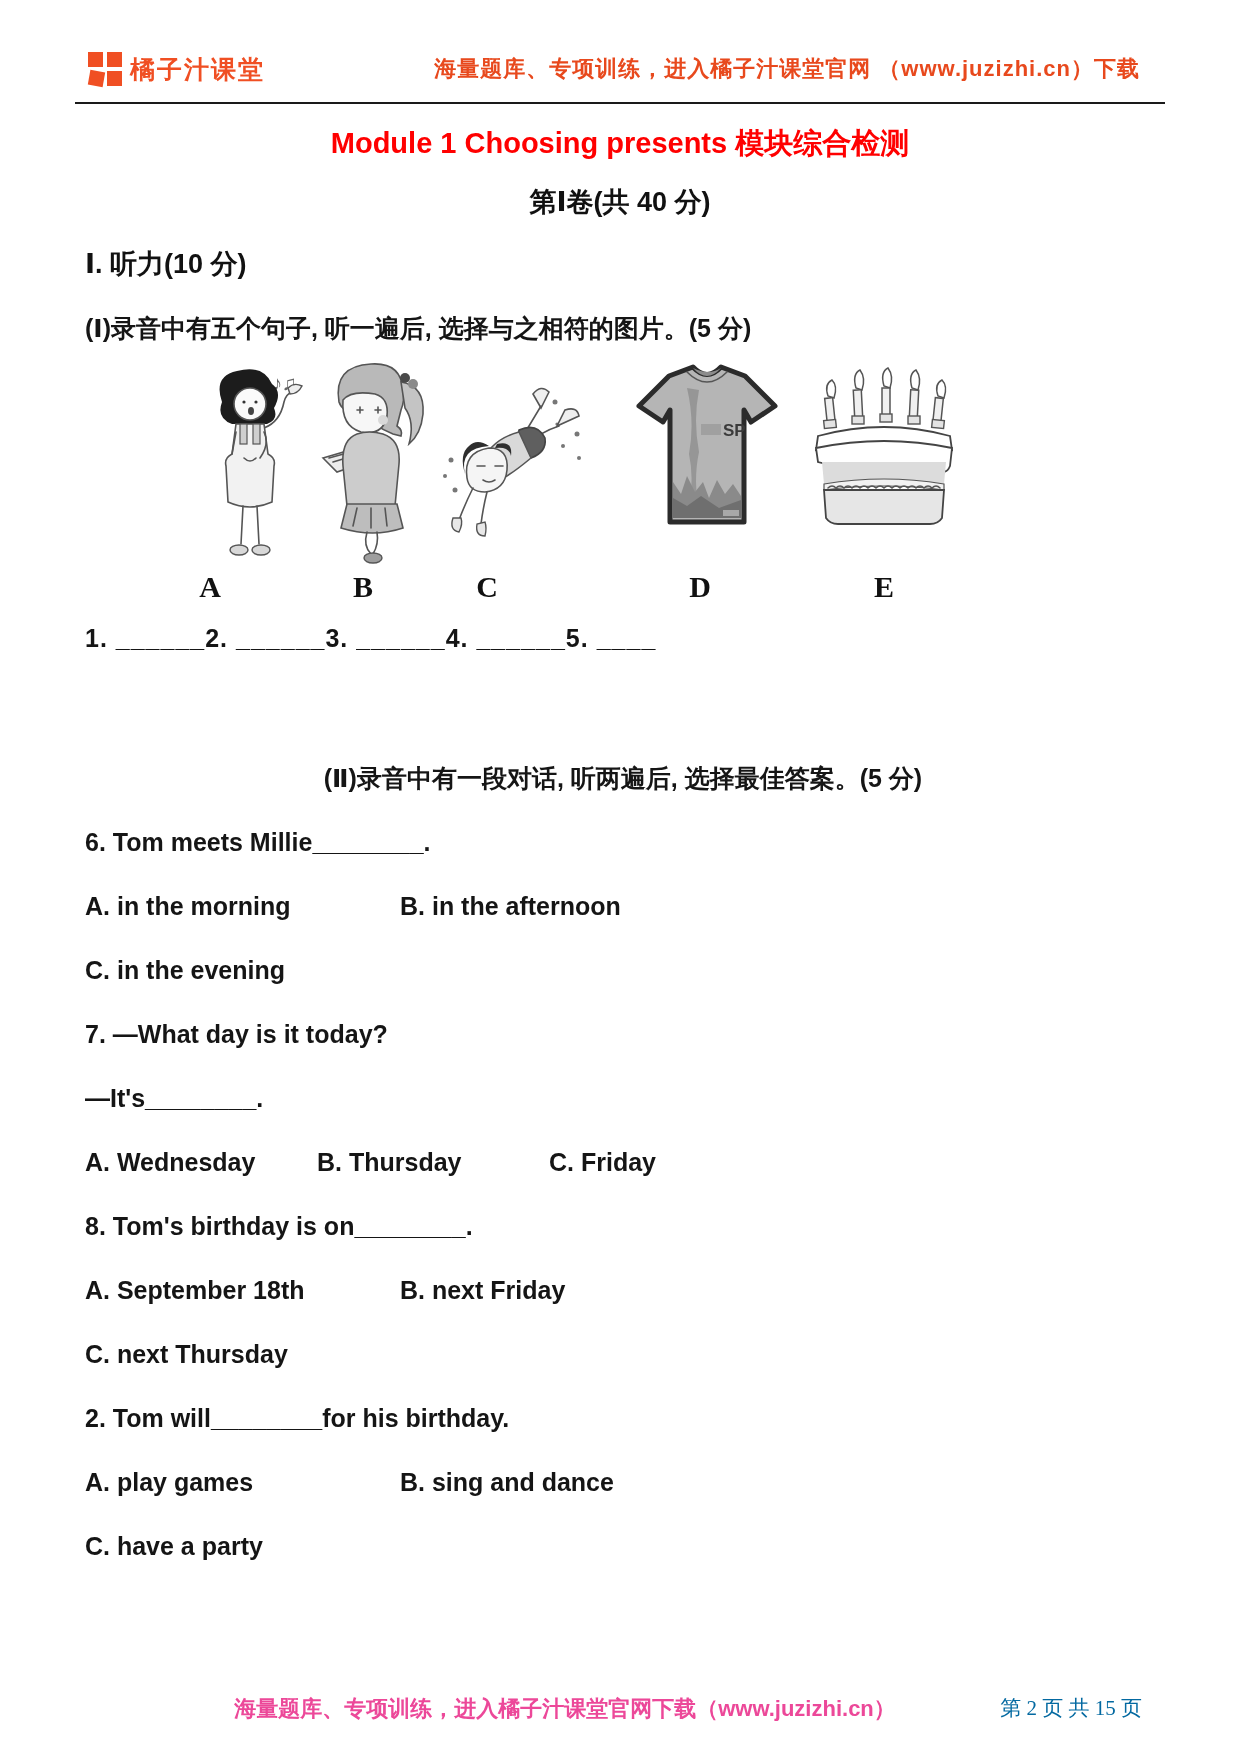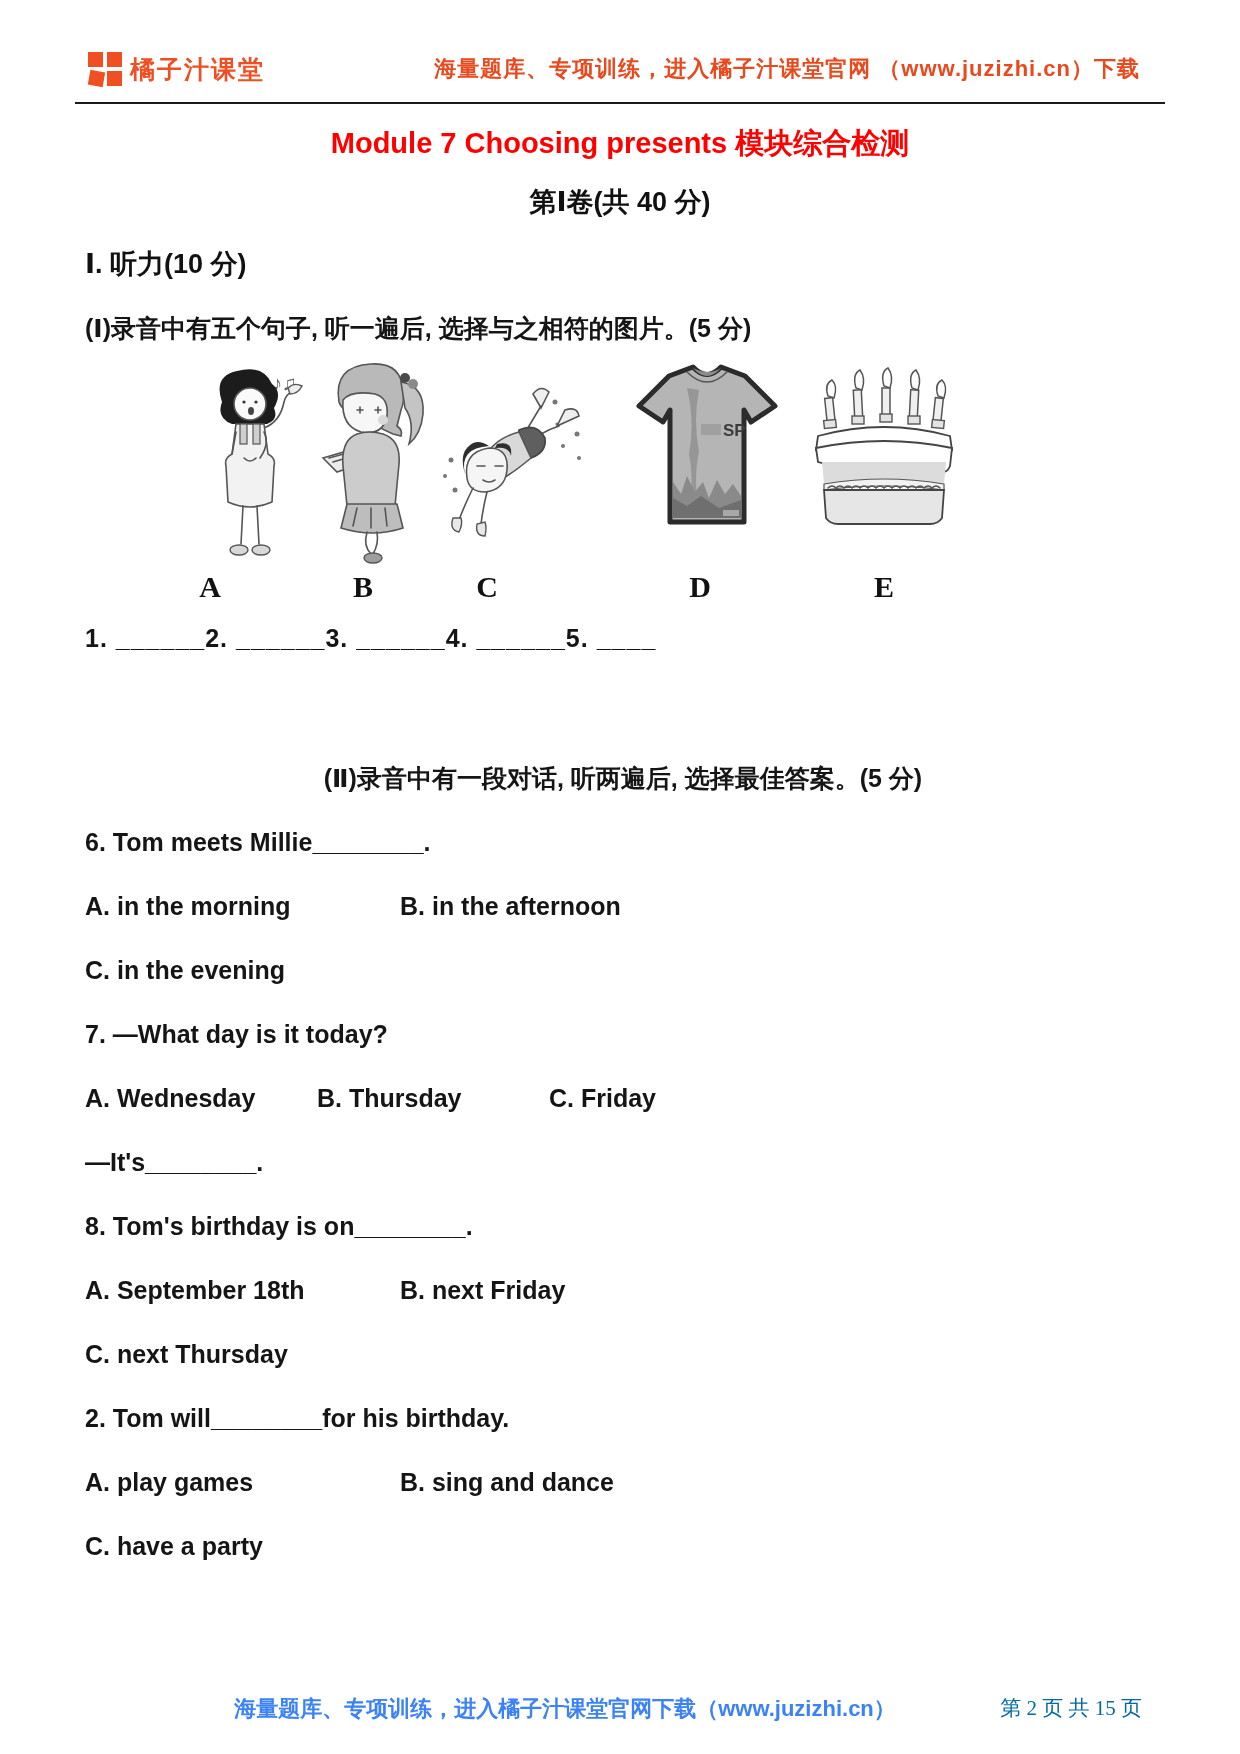--- a/index.html
+++ b/index.html
@@ -97,21 +97,21 @@
   
   .ftr {
     position: absolute;
     left: 0; right: 0;
     top: 1682px;
     height: 40px;
   }
   .ftr-promo {
     position: absolute;
     left: 565px; transform: translateX(-50%);
-    font-size: 22px; font-weight: bold; color: #3b82f6;
+    font-size: 22px; font-weight: bold; color: #ec4899;
     white-space: nowrap;
   }
   .ftr-page {
     position: absolute;
     right: 98px;
     font-size: 21px; color: #0369a1;
     font-family: "Liberation Serif", "DejaVu Serif", serif;
     white-space: nowrap;
   }
   
@@ -131,21 +131,21 @@
           <i></i>
         </span>
       <span class="logo-text">橘子汁课堂</span>
     </div>
     <div class="hdr-promo">海量题库、专项训练，进入橘子汁课堂官网 （www.juzizhi.cn）下载</div>
   </div>
   <hr class="hdr-rule">
 
   <div class="content">
 
-    <div class="doc-title">Module 7 Choosing presents 模块综合检测</div>
+    <div class="doc-title">Module 1 Choosing presents 模块综合检测</div>
     <div class="part-heading">第Ⅰ卷(共 40 分)</div>
     <div class="sec-heading">Ⅰ. 听力(10 分)</div>
 
     <p class="line instruction">(Ⅰ)录音中有五个句子, 听一遍后, 选择与之相符的图片。(5 分)</p>
 
     <div class="pics">
 
       <div class="pic" style="left:95px; top:6px;">
         <svg width="150" height="206" viewBox="0 0 150 206">
           <text x="92" y="28" font-size="20" fill="#666">♪♫</text>
@@ -272,24 +272,24 @@
 
     <p class="line instruction-2">(Ⅱ)录音中有一段对话, 听两遍后, 选择最佳答案。(5 分)</p>
 
     <p class="line qline">6. Tom meets Millie________.</p>
     <p class="line qline">
       <span class="opt w2">A. in the morning</span><span class="opt">B. in the afternoon</span>
     </p>
     <p class="line qline">C. in the evening</p>
 
     <p class="line qline">7. —What day is it today?</p>
+    <p class="line qline">—It's________.</p>
     <p class="line qline">
       <span class="opt w3">A. Wednesday</span><span class="opt w3">B. Thursday</span><span class="opt">C. Friday</span>
     </p>
-    <p class="line qline">—It's________.</p>
 
     <p class="line qline">8. Tom's birthday is on________.</p>
     <p class="line qline">
       <span class="opt w2">A. September 18th</span><span class="opt">B. next Friday</span>
     </p>
     <p class="line qline">C. next Thursday</p>
 
     <p class="line qline">2. Tom will________for his birthday.</p>
     <p class="line qline">
       <span class="opt w2">A. play games</span><span class="opt">B. sing and dance</span>

